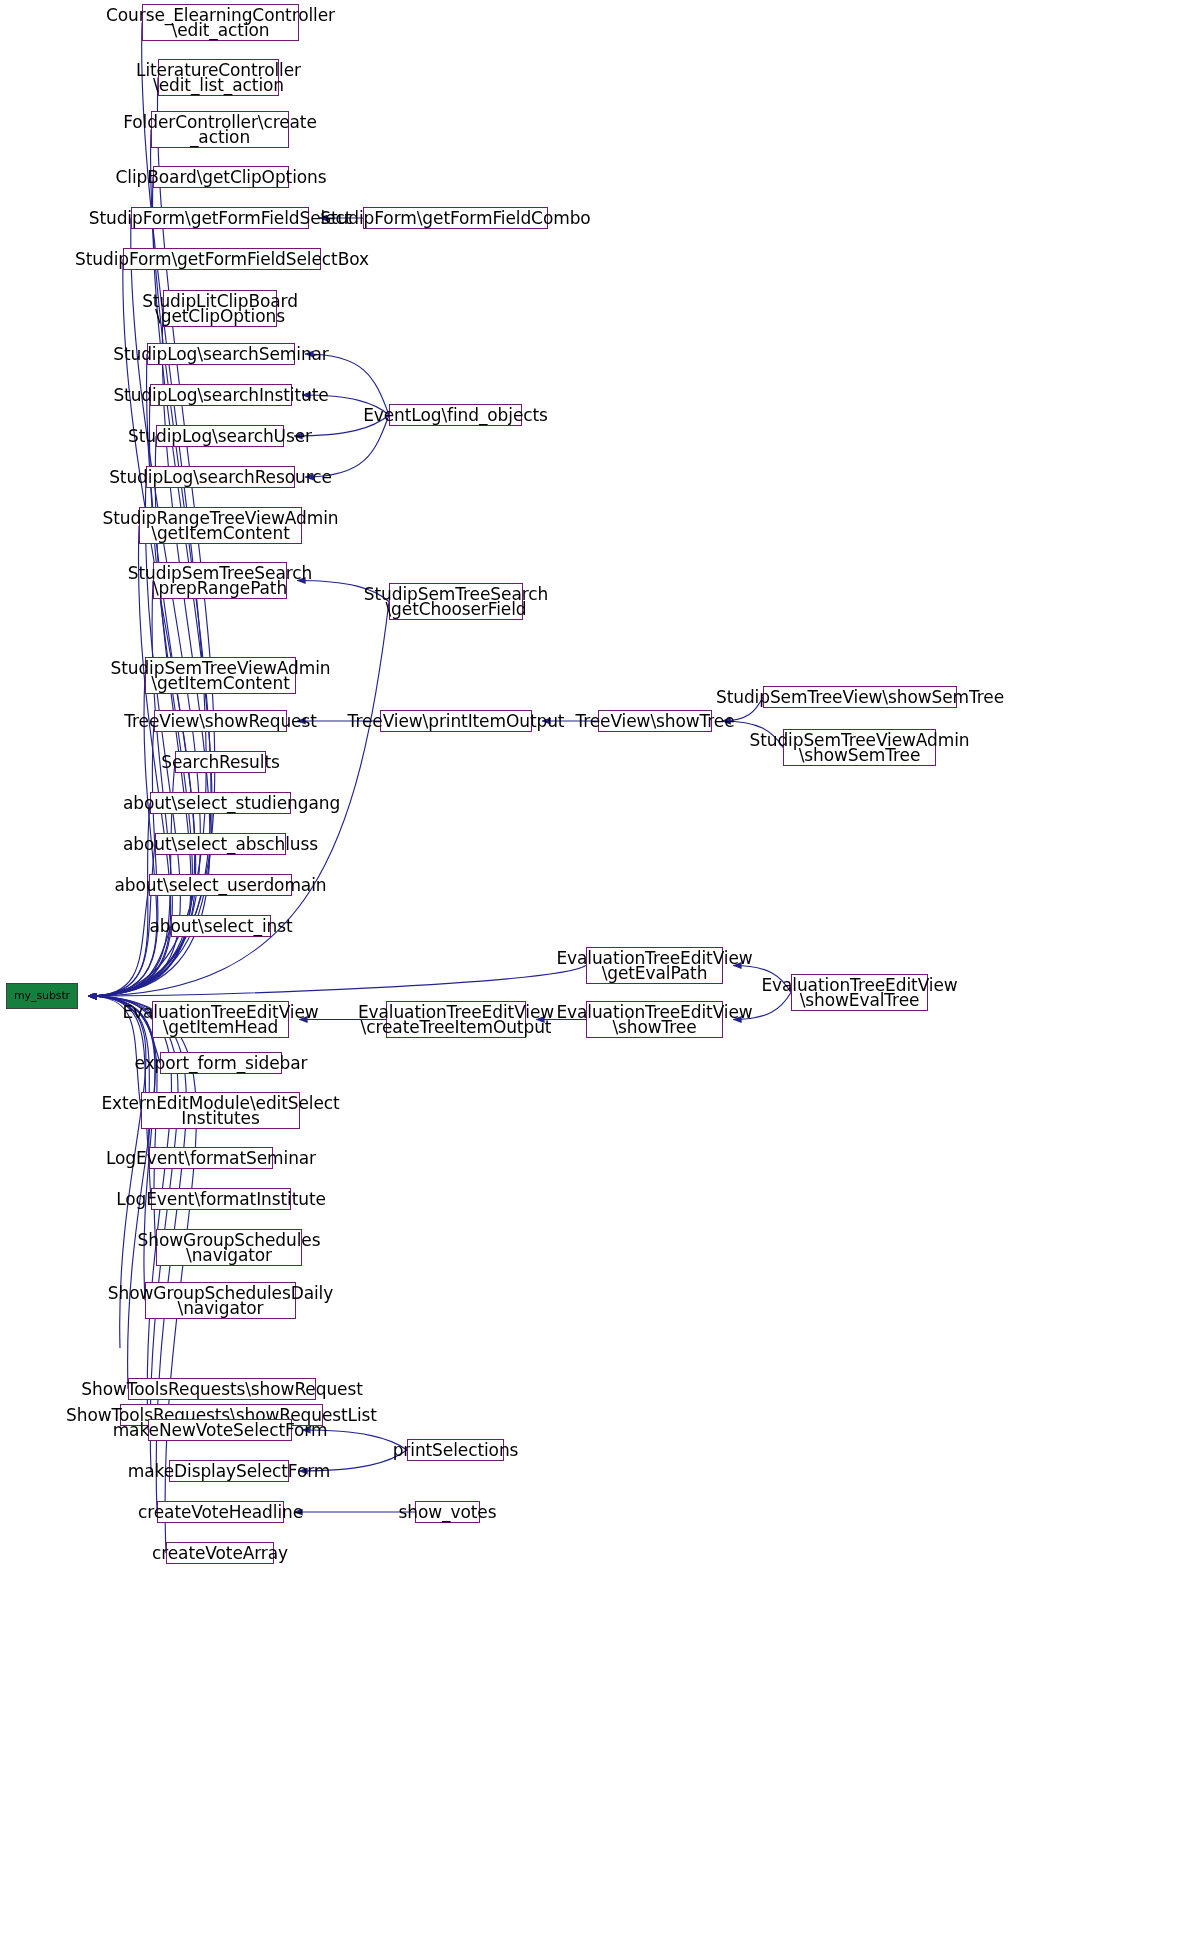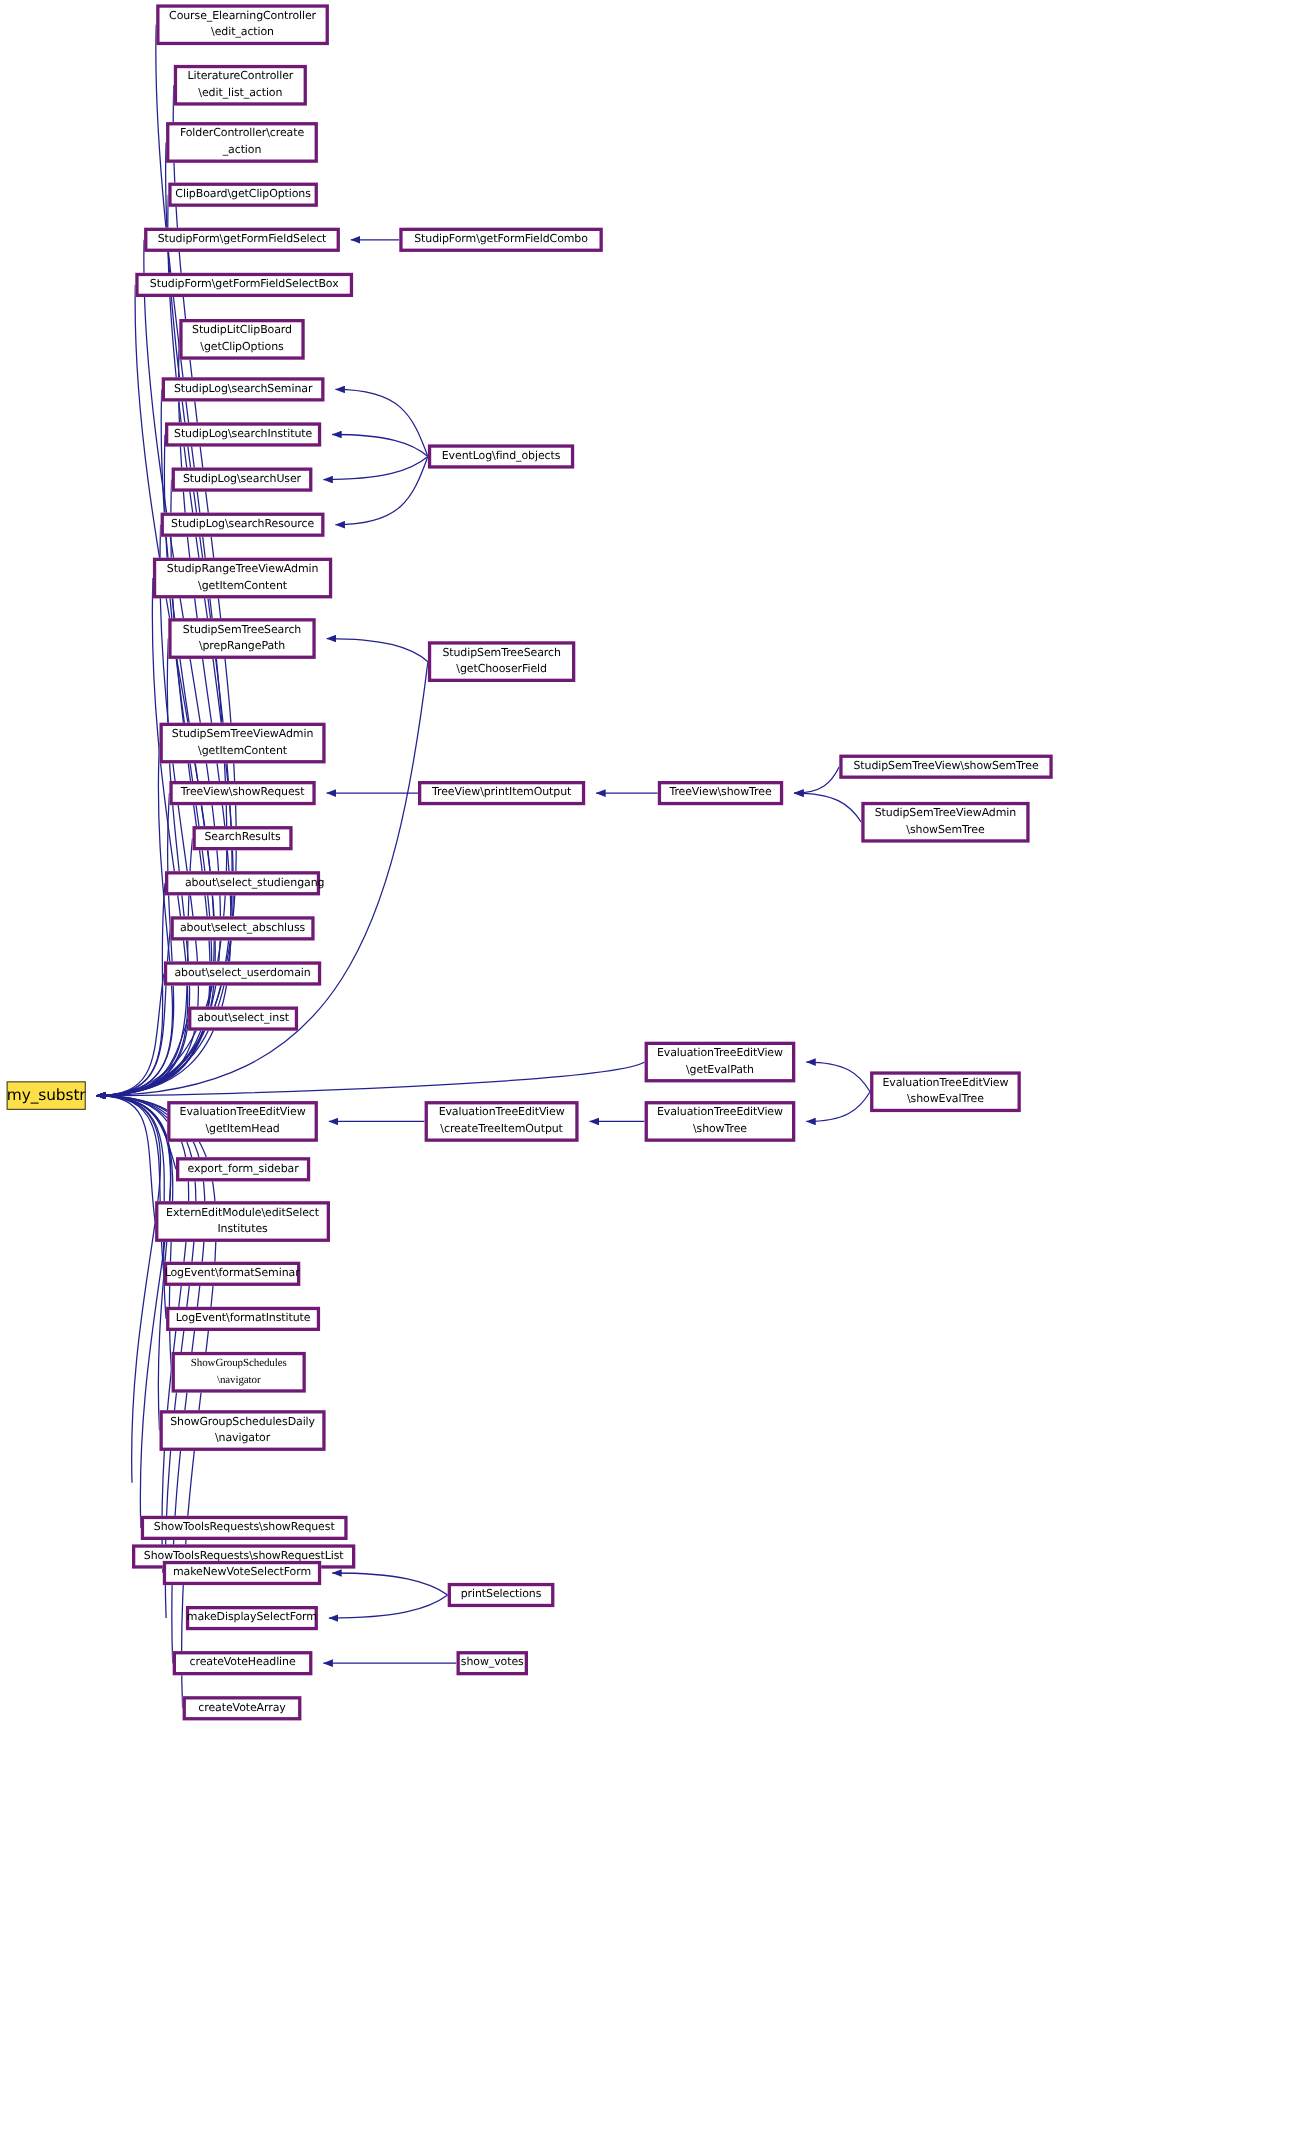--- a/index.html
+++ b/index.html
@@ -15,36 +15,36 @@
     position:absolute;
     left:0; top:0;
     width:1187px;
     height:1936px;
     pointer-events:none;
   }
   .node{
     position:absolute;
     box-sizing:border-box;
     background:#ffffff;
-    border:3px solid #701a75;
+    border:1px solid #701a75;
     display:flex;
     align-items:center;
     justify-content:center;
     text-align:center;
-    font-size:10px;
+    font-size:17px;
     line-height:14.6px;
     color:#000000;
     letter-spacing:-0.1px;
     white-space:pre;
     z-index:3;
   }
   .node.root{
-    background:#fde047;
+    background:#15803d;
     border:1px solid #404040;
-    font-size:14px;
+    font-size:11px;
   }
 </style>
 </head>
 <body>
 
 <div id="canvas">
   <svg id="edges" viewBox="0 0 1187 1936" xmlns="http://www.w3.org/2000/svg">
     <defs>
       <marker id="arrow" markerWidth="9" markerHeight="7" refX="8.6" refY="3.5" orient="auto" markerUnits="userSpaceOnUse">
         <polygon points="0,0 9,3.5 0,7" fill="#22228f"></polygon>
@@ -151,21 +151,21 @@
 \getItemHead</div>
       <div class="node" style="left: 386px; top: 1001px; width: 140px; height: 37px;">EvaluationTreeEditView
 \createTreeItemOutput</div>
       <div class="node" style="left: 586px; top: 1001px; width: 137px; height: 37px;">EvaluationTreeEditView
 \showTree</div>
       <div class="node" style="left: 160px; top: 1052px; width: 122px; height: 22px;">export_form_sidebar</div>
       <div class="node" style="left: 141px; top: 1092px; width: 159px; height: 37px;">ExternEditModule\editSelect
 Institutes</div>
       <div class="node" style="left: 149px; top: 1147px; width: 124px; height: 22px;">LogEvent\formatSeminar</div>
       <div class="node" style="left: 151px; top: 1188px; width: 140px; height: 22px;">LogEvent\formatInstitute</div>
-      <div class="node" style="left: 156px; top: 1229px; width: 122px; height: 37px; font-family: Liberation Serif, serif;">ShowGroupSchedules
+      <div class="node" style="left: 156px; top: 1229px; width: 146px; height: 37px;">ShowGroupSchedules
 \navigator</div>
       <div class="node" style="left: 145px; top: 1282px; width: 151px; height: 37px;">ShowGroupSchedulesDaily
 \navigator</div>
       <div class="node" style="left: 120px; top: 1404px; width: 203px; height: 22px;">ShowToolsRequests\showRequestList</div>
       <div class="node" style="left: 128px; top: 1378px; width: 188px; height: 22px;">ShowToolsRequests\showRequest</div>
       <div class="node" style="left: 148px; top: 1419px; width: 144px; height: 22px;">makeNewVoteSelectForm</div>
       <div class="node" style="left: 407px; top: 1439px; width: 97px; height: 22px;">printSelections</div>
       <div class="node" style="left: 169px; top: 1460px; width: 120px; height: 22px; text-align: center;">makeDisplaySelectForm</div>
       <div class="node" style="left: 157px; top: 1501px; width: 127px; height: 22px;">createVoteHeadline</div>
       <div class="node" style="left: 415px; top: 1501px; width: 65px; height: 22px;">show_votes</div>

